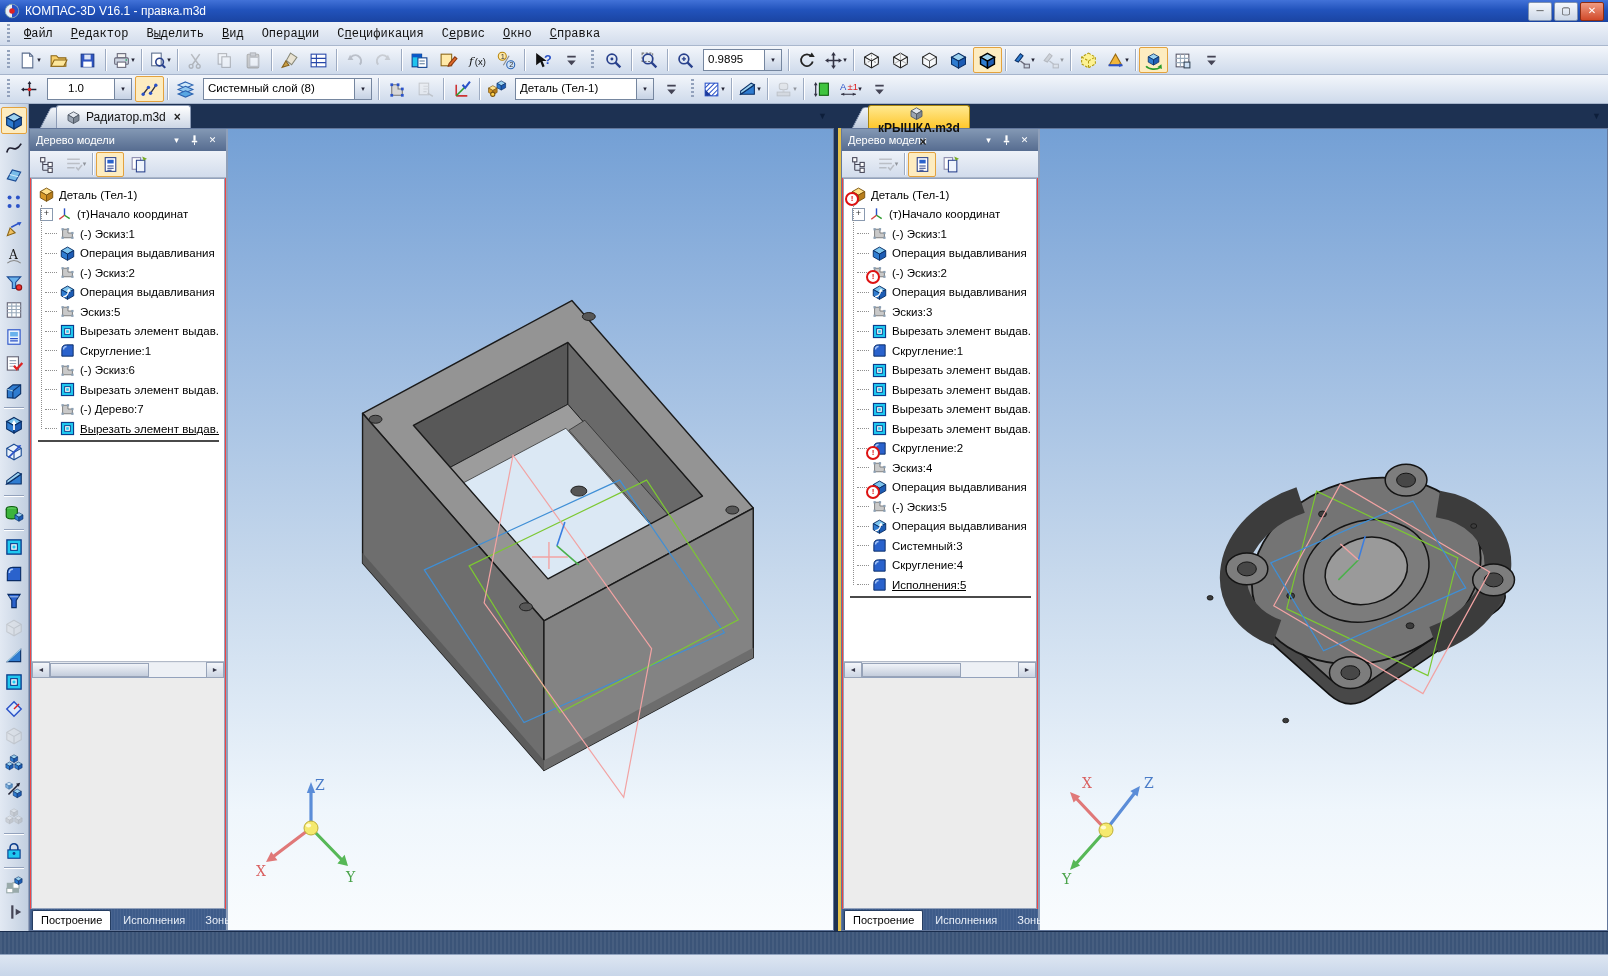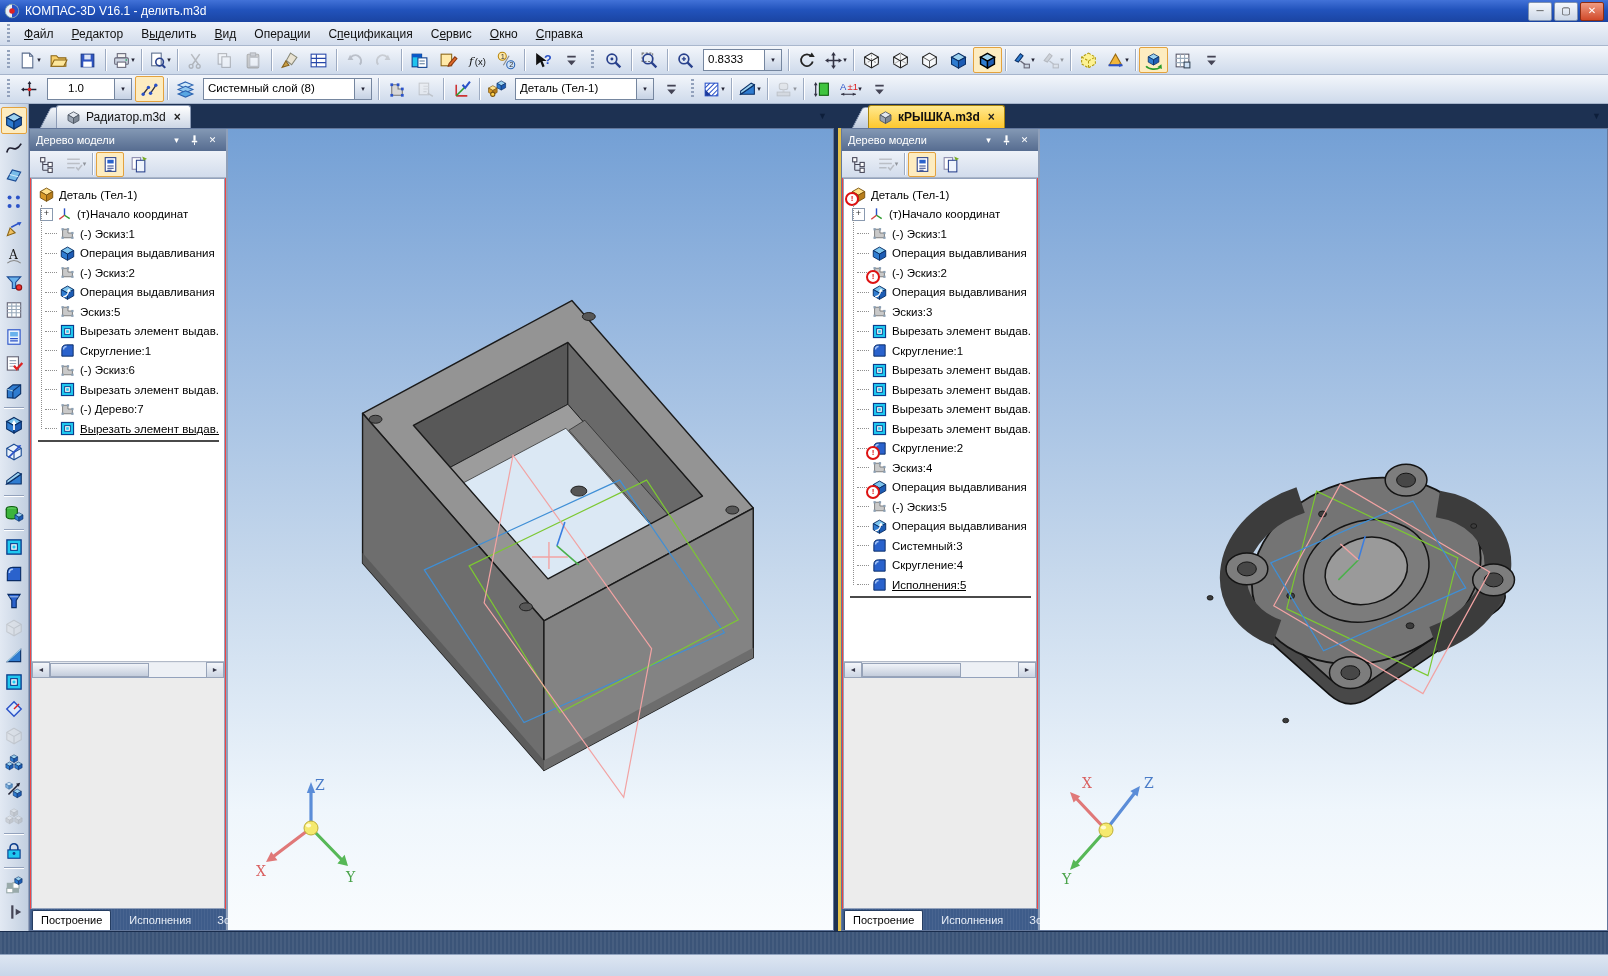--- a/index.html
+++ b/index.html
@@ -10,21 +10,21 @@
             display:flex;align-items:center;padding:0 4px;color:#fff;font-size:12px;}
   .appicon{width:16px;height:16px;margin-right:5px;}
   .win-btns{margin-left:auto;display:flex;}
   .wbtn{width:22px;height:17px;margin-left:2px;display:flex;align-items:center;justify-content:center;
         background:linear-gradient(#f5f8fc,#ccd7e7);border:1px solid #7e91b2;border-radius:2px;
         color:#333;font-size:10px;line-height:10px;}
   .wbtn.close{background:linear-gradient(#f09b82,#d14a2a);color:#fff;border-color:#8e2d12;}
   
   .menubar{height:23px;background:linear-gradient(#eff3f9,#d2dcec);border-bottom:1px solid #a9b7cd;
            display:flex;align-items:center;font-size:12px;color:#111;padding-left:2px;}
-  .mitem{padding:3px 9px;}
+  .mitem{padding:3px 9px;font-family:Liberation Mono, monospace;}
   
   .toolbar{display:flex;align-items:center;height:28px;background:linear-gradient(#f3f6fb,#cedaeb);
            border-bottom:1px solid #a6b4cb;padding:0 2px;}
   .grip{width:3px;height:20px;margin:0 5px;flex:none;
         background:repeating-linear-gradient(180deg,#93a2bc 0 2px,rgba(0,0,0,0) 2px 4px);}
   .tsep{width:1px;height:22px;background:#9dabc2;box-shadow:1px 0 0 #fff;margin:0 3px;flex:none;}
   .tbtn{min-width:25px;height:24px;padding:0 1px;display:inline-flex;align-items:center;justify-content:center;
         border:1px solid rgba(0,0,0,0);border-radius:2px;flex:none;position:relative;}
   .tbtn .ic{width:19px;height:19px;display:block;}
   .tbtn .dd{font-size:7px;color:#223;margin-left:0px;}
@@ -49,21 +49,21 @@
   .docwin{display:flex;flex-direction:column;min-width:0;}
   .docwin.w0{width:805px;flex:none;}
   .docwin.w1{flex:1;}
   
   .tabstrip{height:24px;display:flex;align-items:flex-end;padding-left:16px;}
   .slant{width:20px;height:20px;margin-right:-11px;background:linear-gradient(#f1f4f9,#bfcbdd);
          border:1px solid #8b9ab5;border-bottom:none;transform:skewX(-27deg);border-radius:3px 0 0 0;}
   .doctab{display:flex;align-items:center;height:22px;padding:0 9px;font-size:12px;color:#101010;
           background:linear-gradient(#ffffff,#ccd6e5);border:1px solid #8b9ab5;border-bottom:none;
           border-radius:3px 3px 0 0;position:relative;z-index:2;}
-  .docwin.active .doctab{background:linear-gradient(#ffe990,#fec72d);border-color:#a8850f;font-weight:bold;}
+  .docwin.active .doctab{background:linear-gradient(#ffe990,#fec72d);border-color:#a8850f;font-weight:bold;flex-direction:column;}
   .tabic{width:15px;height:15px;margin-right:5px;}
   .tab-close{margin-left:8px;font-weight:bold;font-size:12px;color:#222;}
   .tabmenu{margin-left:auto;margin-right:7px;align-self:center;font-size:9px;color:#0d1e3a;}
   .docbody{flex:1;display:flex;min-height:0;border:1px solid #63779b;background:#fff;}
   .docwin.active .docbody{box-shadow:-3px 0 0 #e2c04a;}
   
   .treepanel{width:196px;flex:none;display:flex;flex-direction:column;background:#ef4444;
              border-right:2px solid #8fa0ba;min-height:0;}
   .treehdr{height:22px;flex:none;background:linear-gradient(#8398b4,#566c90);color:#fff;font-size:11px;
            display:flex;align-items:center;padding:0 6px;}
@@ -88,21 +88,21 @@
   .trow.end .tlabel{text-decoration:underline;}
   .vline{position:absolute;left:9px;width:0;border-left:1px dotted #8f8f8f;}
   .endline{border-top:2px solid #4a4a4a;margin:1px 3px 0 2px;}
   .hscroll{height:15px;flex:none;background:#e3e7ee;border-top:1px solid #b2bac8;display:flex;align-items:center;}
   .sarrow{width:16px;height:14px;flex:none;background:linear-gradient(#f4f6fa,#ccd5e3);border:1px solid #98a4b9;
           display:flex;align-items:center;justify-content:center;font-size:7px;color:#334;}
   .strack{flex:1;height:14px;position:relative;background:#edf0f5;}
   .sthumb{position:absolute;left:0;top:0;height:12px;width:62%;background:linear-gradient(#f0f3f8,#c4cddc);
           border:1px solid #97a3b8;}
   .treeblank{flex:1;margin:0 1px;background:#ececec;border:1px solid #93a2bc;border-top:none;}
-  .btabs{height:21px;flex:none;display:flex;align-items:flex-end;gap:10px;padding:0 2px;
+  .btabs{height:21px;flex:none;display:flex;align-items:flex-end;gap:4px;padding:0 2px;
          background:#3e5c8a;background-image:repeating-linear-gradient(90deg,rgba(255,255,255,.05) 0 1px,rgba(0,0,0,0) 1px 3px);}
   .btab{font-size:11px;color:#e9eff8;padding:3px 8px 4px;}
   .btab.active{background:#fff;color:#000;border:1px solid #253d61;border-bottom:none;border-radius:2px 2px 0 0;}
   
   .viewport{flex:1;position:relative;min-width:0;overflow:hidden;
             background:linear-gradient(180deg,#74a0d5 0%,#8fb2dd 18%,#c6d8ec 55%,#eff6fc 85%,#f9fcfe 100%);}
   .modelhost,.modelhost svg{position:absolute;inset:0;width:100%;height:100%;}
   .triad{position:absolute;width:118px;height:118px;}
   .docwin.w0 .triad{left:26px;bottom:36px;}
   .docwin.w1 .triad{left:20px;bottom:40px;}
@@ -119,21 +119,21 @@
 
 <div class="app">
   <div class="titlebar">
     <span class="ic appicon">
         <svg viewBox="0 0 18 18" width="100%" height="100%">
           <circle cx="9" cy="9" r="7.6" fill="#e8eef8" stroke="#8aa"></circle>
           <path d="M9 1.8a7.2 7.2 0 0 1 0 14.4z" fill="#2a52c8"></path>
           <circle cx="9" cy="9" r="3.1" fill="#d22"></circle>
         </svg>
       </span>
-    <span>КОМПАС-3D V16.1 - делить.m3d</span>
+    <span>КОМПАС-3D V16.1 - правка.m3d</span>
     <span class="win-btns">
       <span class="wbtn">─</span>
       <span class="wbtn">▢</span>
       <span class="wbtn close">✕</span>
     </span>
   </div>
   <div class="menubar">
       <span class="grip"></span>
       <span class="mitem"><u>Ф</u>айл</span>
       <span class="mitem"><u>Р</u>едактор</span>
@@ -336,21 +336,21 @@
       <span class="tbtn">
         <span class="ic">
           <svg viewBox="0 0 18 18" width="100%" height="100%">
             <circle cx="7.5" cy="7.5" r="4.6" fill="none" stroke="#28408c" stroke-width="1.6"></circle>
             <line x1="11" y1="11" x2="15.5" y2="15.5" stroke="#28408c" stroke-width="2.2"></line>
             <path d="M5.5 7.5h4M7.5 5.5v4" stroke="#28408c" stroke-width="1.3"></path>
           </svg>
         </span>
       </span>
       <span class="combo">
-        <span class="cval" style="width: 52px;">0.8333</span>
+        <span class="cval" style="width: 52px;">0.9895</span>
         <span class="cbtn">▾</span>
       </span>
       <span class="tsep"></span>
       <span class="tbtn">
         <span class="ic">
           <svg viewBox="0 0 18 18" width="100%" height="100%">
             <path d="M13.8 5.2A5.6 5.6 0 1 0 14.9 10" fill="none" stroke="#222" stroke-width="1.7"></path>
             <polygon points="11.3,5.8 16.8,5.8 14,1.4" fill="#222"></polygon>
           </svg>
         </span>

